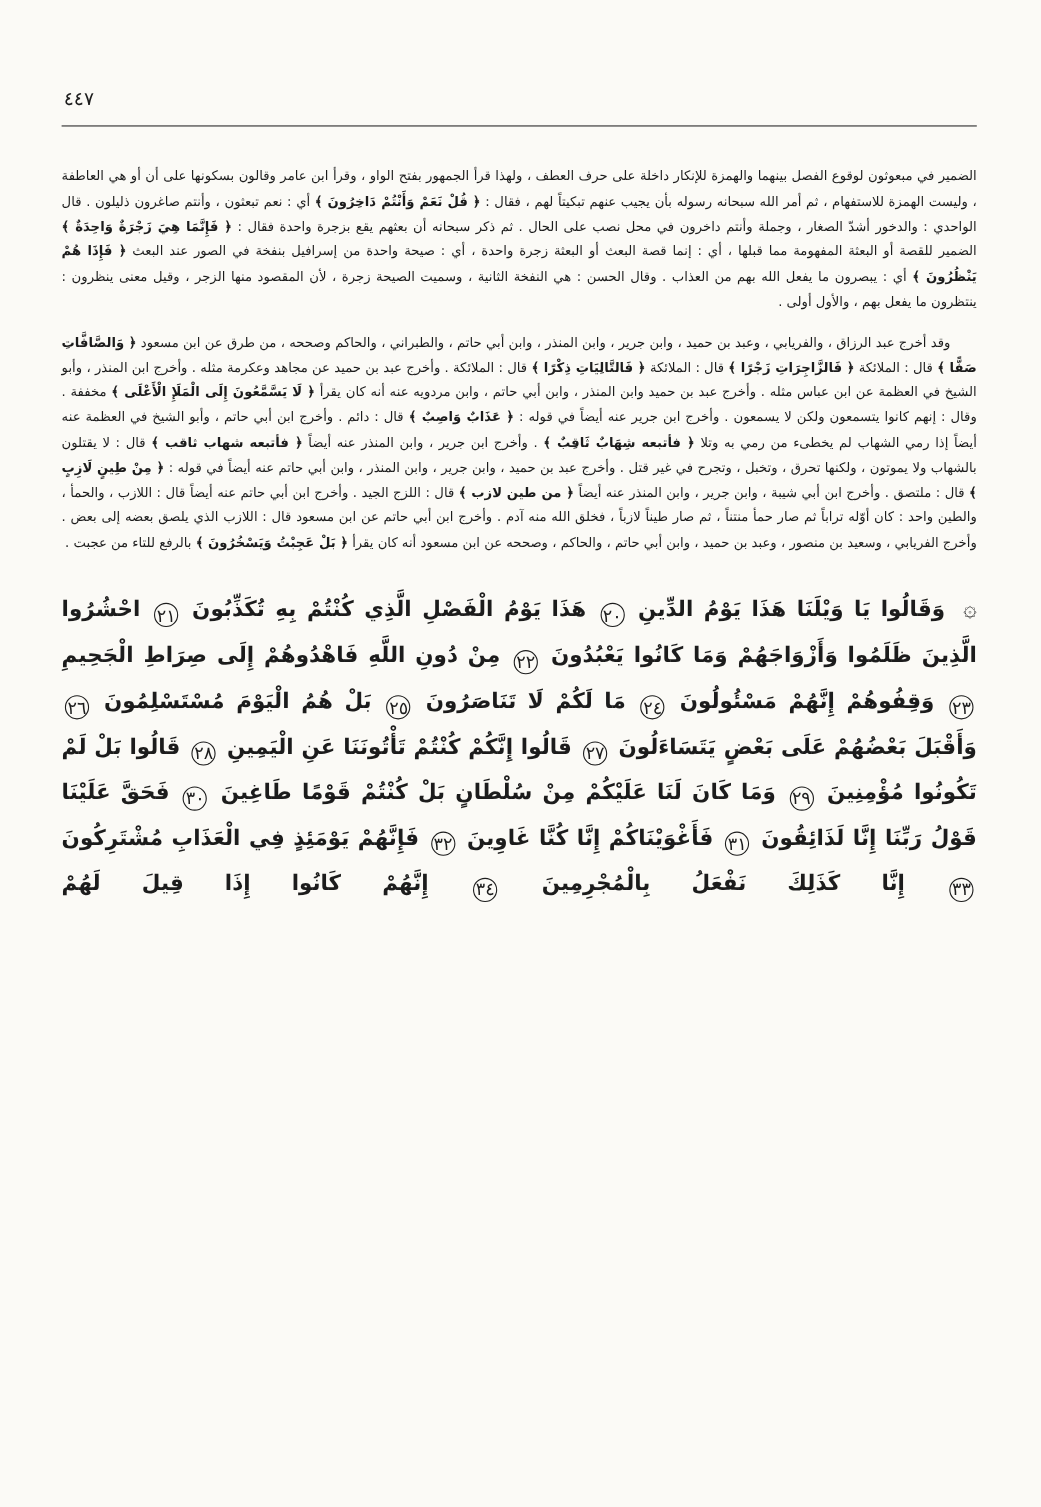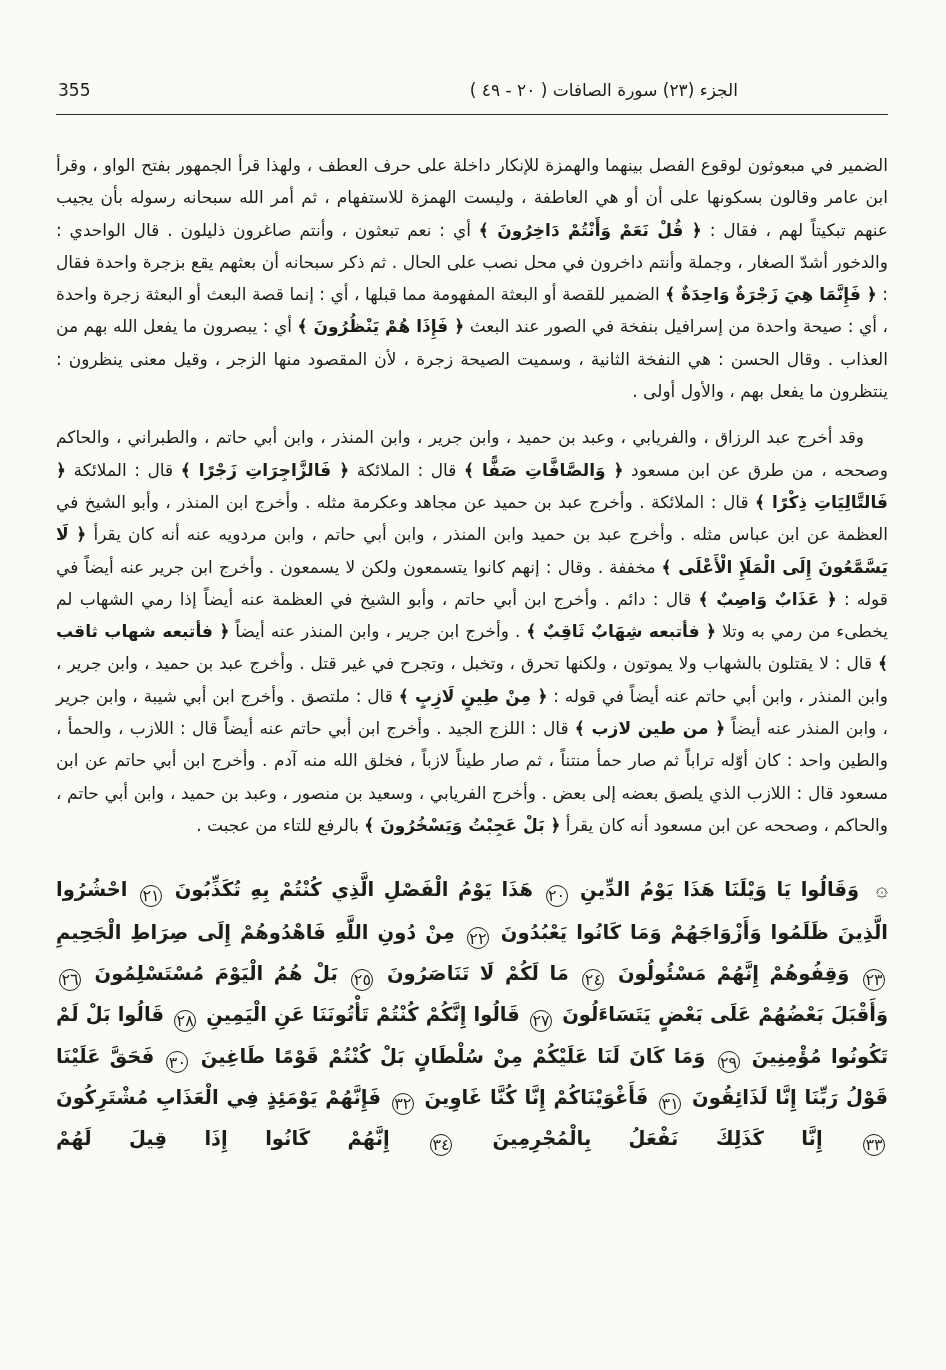--- a/index.html
+++ b/index.html
@@ -11,21 +11,21 @@
     font-family:"DejaVu Sans", sans-serif;
     direction:rtl;
   }
   .page{ padding:80px 58px 0 56px; }
 
   .header{ position:relative; height:30px; font-size:17px; }
   .header-title{ position:absolute; right:150px; top:0; white-space:nowrap; }
   .page-number{ position:absolute; left:2px; top:0; }
   .header-rule{ border-bottom:1.5px solid #2b2b2b; margin-top:4px; }
 
-  .body{ margin-top:34px; font-size:17px; line-height:1.9; }
+  .body{ margin-top:34px; font-size:12px; line-height:1.9; }
   .para{ margin:0 0 14px; text-align:justify; }
   .para.indent{ text-indent:24px; }
   .plain{ font-weight:400; }
   .quran{ font-weight:700; }
 
   .quran-block{
     margin-top:26px;
     font-size:19.5px; font-weight:700; line-height:2.12;
     text-align:justify; text-align-last:justify;
   }
@@ -36,22 +36,21 @@
     font-size:16px; font-weight:400; line-height:1;
     margin:0 3px; vertical-align:-5px; padding-top:1px;
   }
 </style>
 </head>
 <body>
 
 <div class="page">
 
   <header class="header">
-    <div class="header-title">الجزء (٢٣) سورة الصافات ( ٢٠ - ٤٩ )</div>
-    <div class="page-number">355</div>
+    <div class="page-number">٤٤٧</div>
   </header>
   <div class="header-rule"></div>
 
   <main class="body">
       <p class="para"><span class="plain">الضمير في مبعوثون لوقوع الفصل بينهما والهمزة للإنكار داخلة على حرف العطف ، ولهذا قرأ الجمهور بفتح الواو ، وقرأ ابن عامر وقالون بسكونها على أن أو هي العاطفة ، وليست الهمزة للاستفهام ، ثم أمر الله سبحانه رسوله بأن يجيب عنهم تبكيتاً لهم ، فقال : </span><span class="quran">﴿ قُلْ نَعَمْ وَأَنْتُمْ دَاخِرُونَ ﴾</span><span class="plain"> أي : نعم تبعثون ، وأنتم صاغرون ذليلون . قال الواحدي : والدخور أشدّ الصغار ، وجملة وأنتم داخرون في محل نصب على الحال . ثم ذكر سبحانه أن بعثهم يقع بزجرة واحدة فقال : </span><span class="quran">﴿ فَإِنَّمَا هِيَ زَجْرَةٌ وَاحِدَةٌ ﴾</span><span class="plain"> الضمير للقصة أو البعثة المفهومة مما قبلها ، أي : إنما قصة البعث أو البعثة زجرة واحدة ، أي : صيحة واحدة من إسرافيل بنفخة في الصور عند البعث </span><span class="quran">﴿ فَإِذَا هُمْ يَنْظُرُونَ ﴾</span><span class="plain"> أي : يبصرون ما يفعل الله بهم من العذاب . وقال الحسن : هي النفخة الثانية ، وسميت الصيحة زجرة ، لأن المقصود منها الزجر ، وقيل معنى ينظرون : ينتظرون ما يفعل بهم ، والأول أولى .</span></p>
       <p class="para indent"><span class="plain">وقد أخرج عبد الرزاق ، والفريابي ، وعبد بن حميد ، وابن جرير ، وابن المنذر ، وابن أبي حاتم ، والطبراني ، والحاكم وصححه ، من طرق عن ابن مسعود </span><span class="quran">﴿ وَالصَّافَّاتِ صَفًّا ﴾</span><span class="plain"> قال : الملائكة </span><span class="quran">﴿ فَالزَّاجِرَاتِ زَجْرًا ﴾</span><span class="plain"> قال : الملائكة </span><span class="quran">﴿ فَالتَّالِيَاتِ ذِكْرًا ﴾</span><span class="plain"> قال : الملائكة . وأخرج عبد بن حميد عن مجاهد وعكرمة مثله . وأخرج ابن المنذر ، وأبو الشيخ في العظمة عن ابن عباس مثله . وأخرج عبد بن حميد وابن المنذر ، وابن أبي حاتم ، وابن مردويه عنه أنه كان يقرأ </span><span class="quran">﴿ لَا يَسَّمَّعُونَ إِلَى الْمَلَإِ الْأَعْلَى ﴾</span><span class="plain"> مخففة . وقال : إنهم كانوا يتسمعون ولكن لا يسمعون . وأخرج ابن جرير عنه أيضاً في قوله : </span><span class="quran">﴿ عَذَابٌ وَاصِبٌ ﴾</span><span class="plain"> قال : دائم . وأخرج ابن أبي حاتم ، وأبو الشيخ في العظمة عنه أيضاً إذا رمي الشهاب لم يخطىء من رمي به وتلا </span><span class="quran">﴿ فأتبعه شِهَابٌ ثَاقِبٌ ﴾</span><span class="plain"> . وأخرج ابن جرير ، وابن المنذر عنه أيضاً </span><span class="quran">﴿ فأتبعه شهاب ثاقب ﴾</span><span class="plain"> قال : لا يقتلون بالشهاب ولا يموتون ، ولكنها تحرق ، وتخبل ، وتجرح في غير قتل . وأخرج عبد بن حميد ، وابن جرير ، وابن المنذر ، وابن أبي حاتم عنه أيضاً في قوله : </span><span class="quran">﴿ مِنْ طِينٍ لَازِبٍ ﴾</span><span class="plain"> قال : ملتصق . وأخرج ابن أبي شيبة ، وابن جرير ، وابن المنذر عنه أيضاً </span><span class="quran">﴿ من طين لازب ﴾</span><span class="plain"> قال : اللزج الجيد . وأخرج ابن أبي حاتم عنه أيضاً قال : اللازب ، والحمأ ، والطين واحد : كان أوّله تراباً ثم صار حمأ منتناً ، ثم صار طيناً لازباً ، فخلق الله منه آدم . وأخرج ابن أبي حاتم عن ابن مسعود قال : اللازب الذي يلصق بعضه إلى بعض . وأخرج الفريابي ، وسعيد بن منصور ، وعبد بن حميد ، وابن أبي حاتم ، والحاكم ، وصححه عن ابن مسعود أنه كان يقرأ </span><span class="quran">﴿ بَلْ عَجِبْتُ وَيَسْخُرُونَ ﴾</span><span class="plain"> بالرفع للتاء من عجبت .</span></p>
     </main>
 
   <section class="quran-block">
     <span class="hizb-mark">۞</span><span><span> وَقَالُوا يَا وَيْلَنَا هَذَا يَوْمُ الدِّينِ </span><span class="aya-num">٢٠</span><span> هَذَا يَوْمُ الْفَصْلِ الَّذِي كُنْتُمْ بِهِ تُكَذِّبُونَ </span><span class="aya-num">٢١</span><span> احْشُرُوا الَّذِينَ ظَلَمُوا وَأَزْوَاجَهُمْ وَمَا كَانُوا يَعْبُدُونَ </span><span class="aya-num">٢٢</span><span> مِنْ دُونِ اللَّهِ فَاهْدُوهُمْ إِلَى صِرَاطِ الْجَحِيمِ </span><span class="aya-num">٢٣</span><span> وَقِفُوهُمْ إِنَّهُمْ مَسْئُولُونَ </span><span class="aya-num">٢٤</span><span> مَا لَكُمْ لَا تَنَاصَرُونَ </span><span class="aya-num">٢٥</span><span> بَلْ هُمُ الْيَوْمَ مُسْتَسْلِمُونَ </span><span class="aya-num">٢٦</span><span> وَأَقْبَلَ بَعْضُهُمْ عَلَى بَعْضٍ يَتَسَاءَلُونَ </span><span class="aya-num">٢٧</span><span> قَالُوا إِنَّكُمْ كُنْتُمْ تَأْتُونَنَا عَنِ الْيَمِينِ </span><span class="aya-num">٢٨</span><span> قَالُوا بَلْ لَمْ تَكُونُوا مُؤْمِنِينَ </span><span class="aya-num">٢٩</span><span> وَمَا كَانَ لَنَا عَلَيْكُمْ مِنْ سُلْطَانٍ بَلْ كُنْتُمْ قَوْمًا طَاغِينَ </span><span class="aya-num">٣٠</span><span> فَحَقَّ عَلَيْنَا قَوْلُ رَبِّنَا إِنَّا لَذَائِقُونَ </span><span class="aya-num">٣١</span><span> فَأَغْوَيْنَاكُمْ إِنَّا كُنَّا غَاوِينَ </span><span class="aya-num">٣٢</span><span> فَإِنَّهُمْ يَوْمَئِذٍ فِي الْعَذَابِ مُشْتَرِكُونَ </span><span class="aya-num">٣٣</span><span> إِنَّا كَذَلِكَ نَفْعَلُ بِالْمُجْرِمِينَ </span><span class="aya-num">٣٤</span><span> إِنَّهُمْ كَانُوا إِذَا قِيلَ لَهُمْ </span></span>

